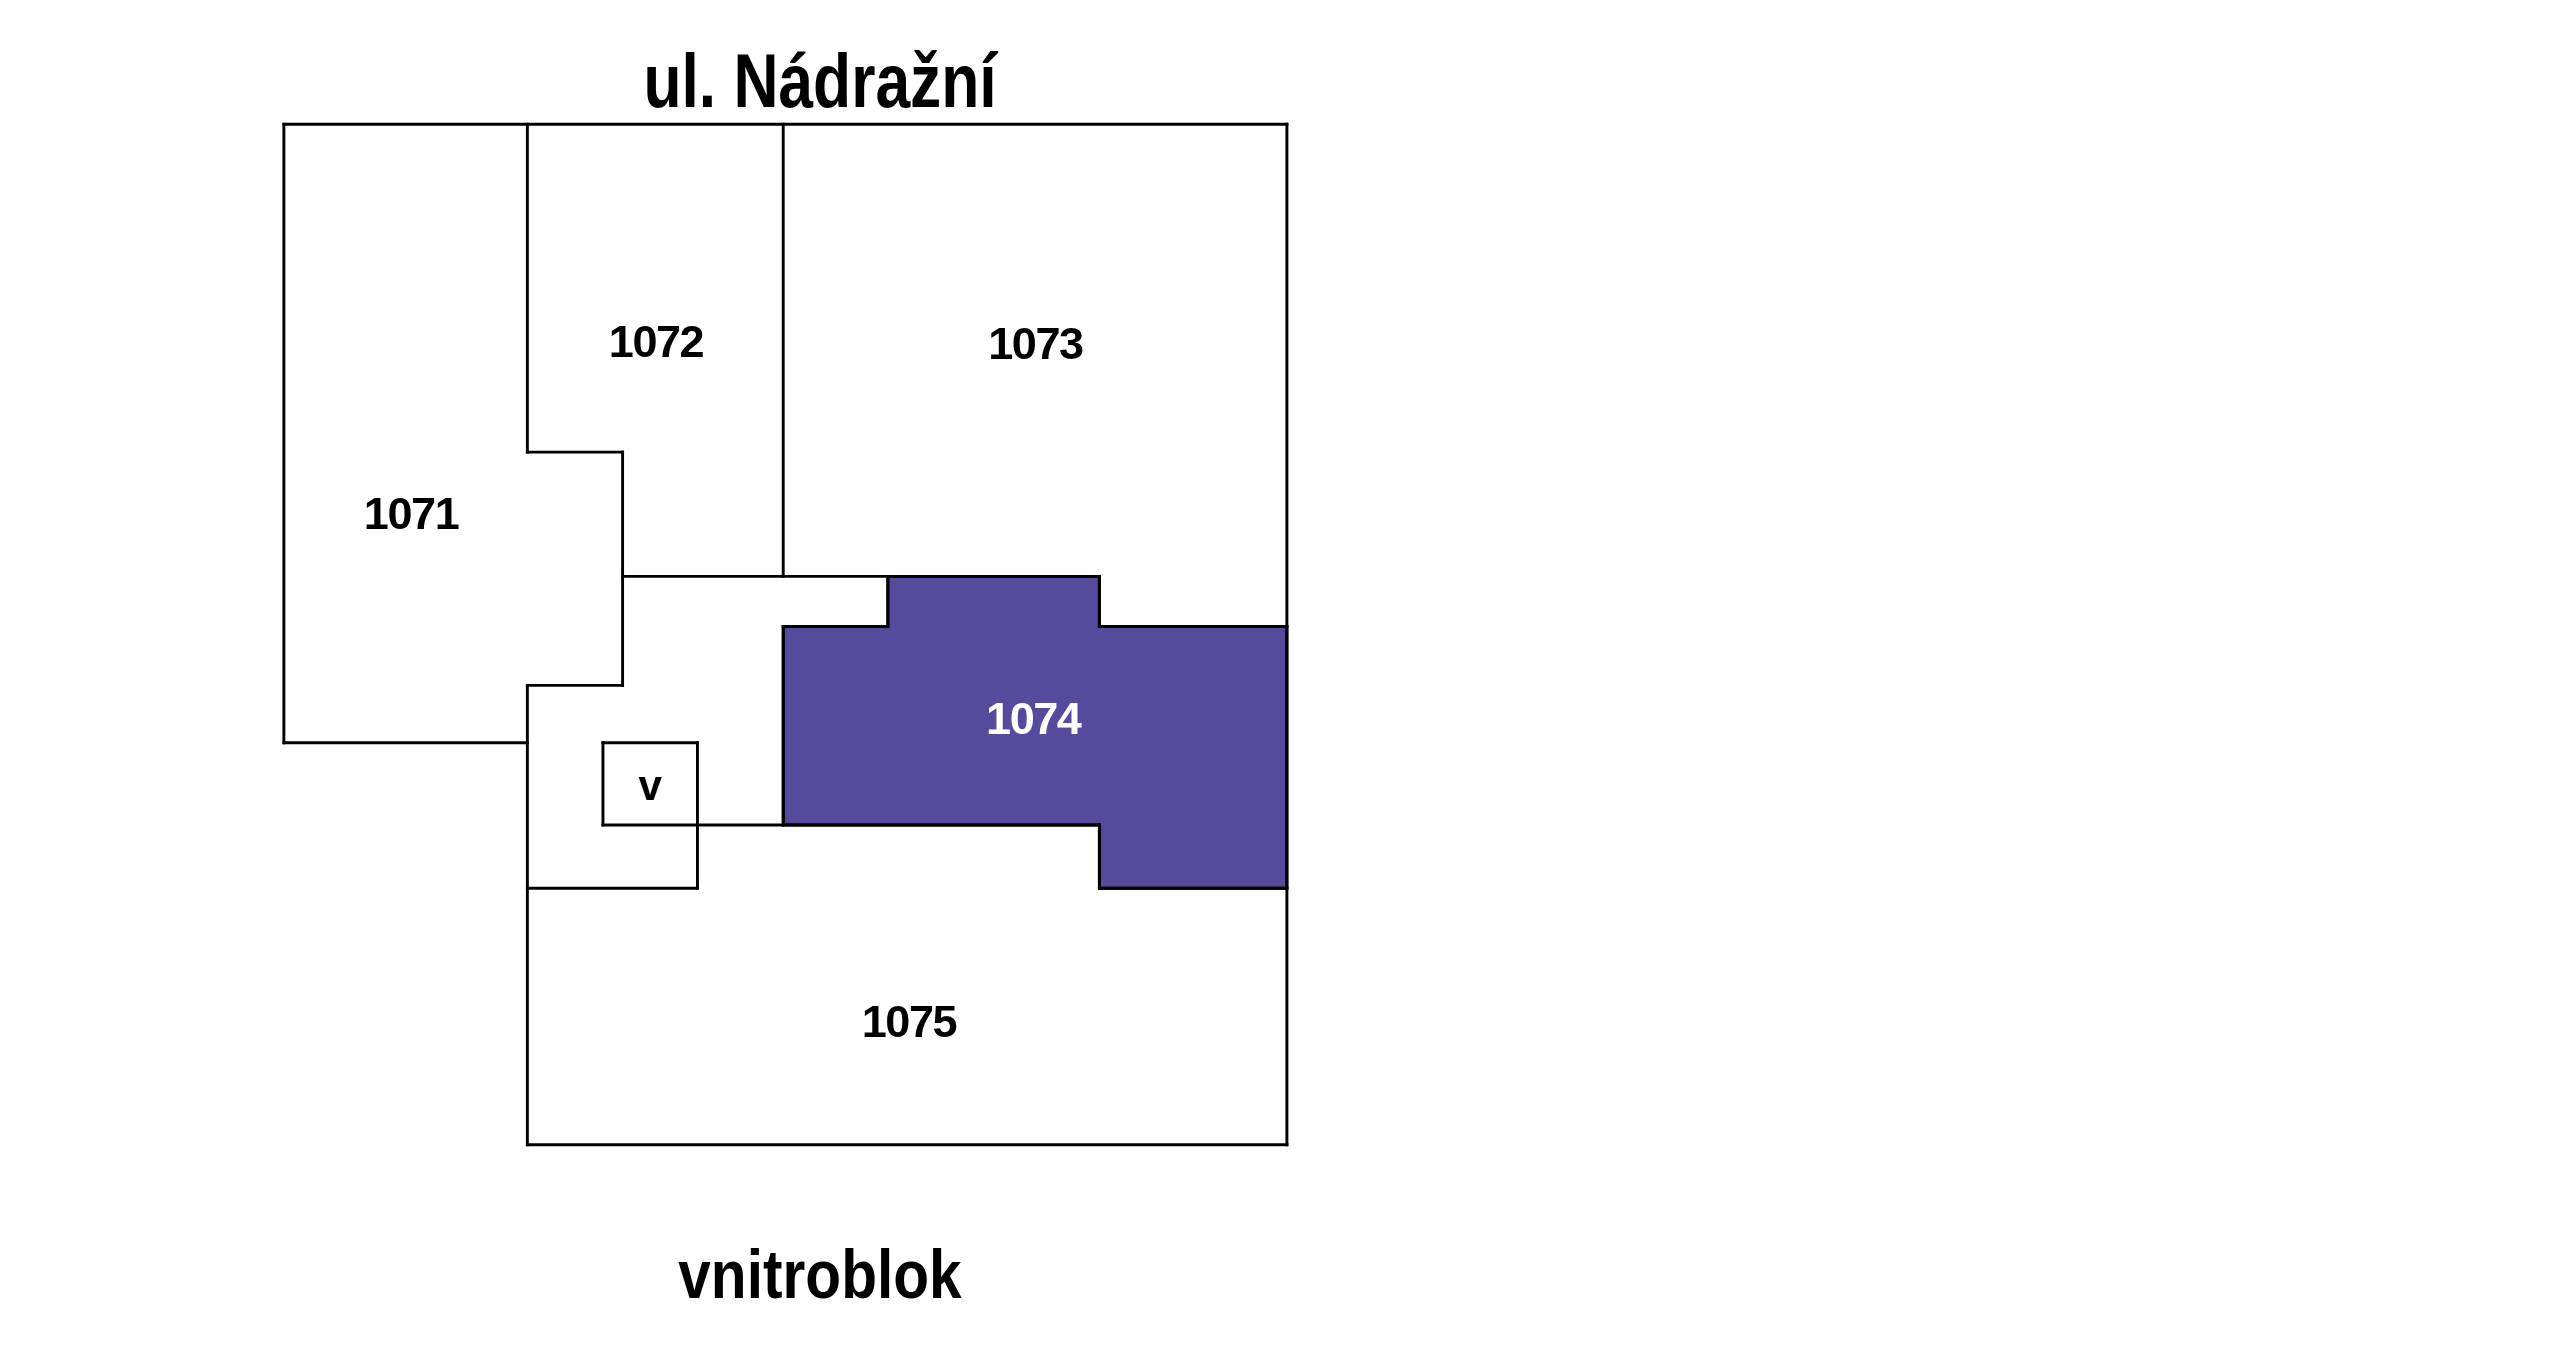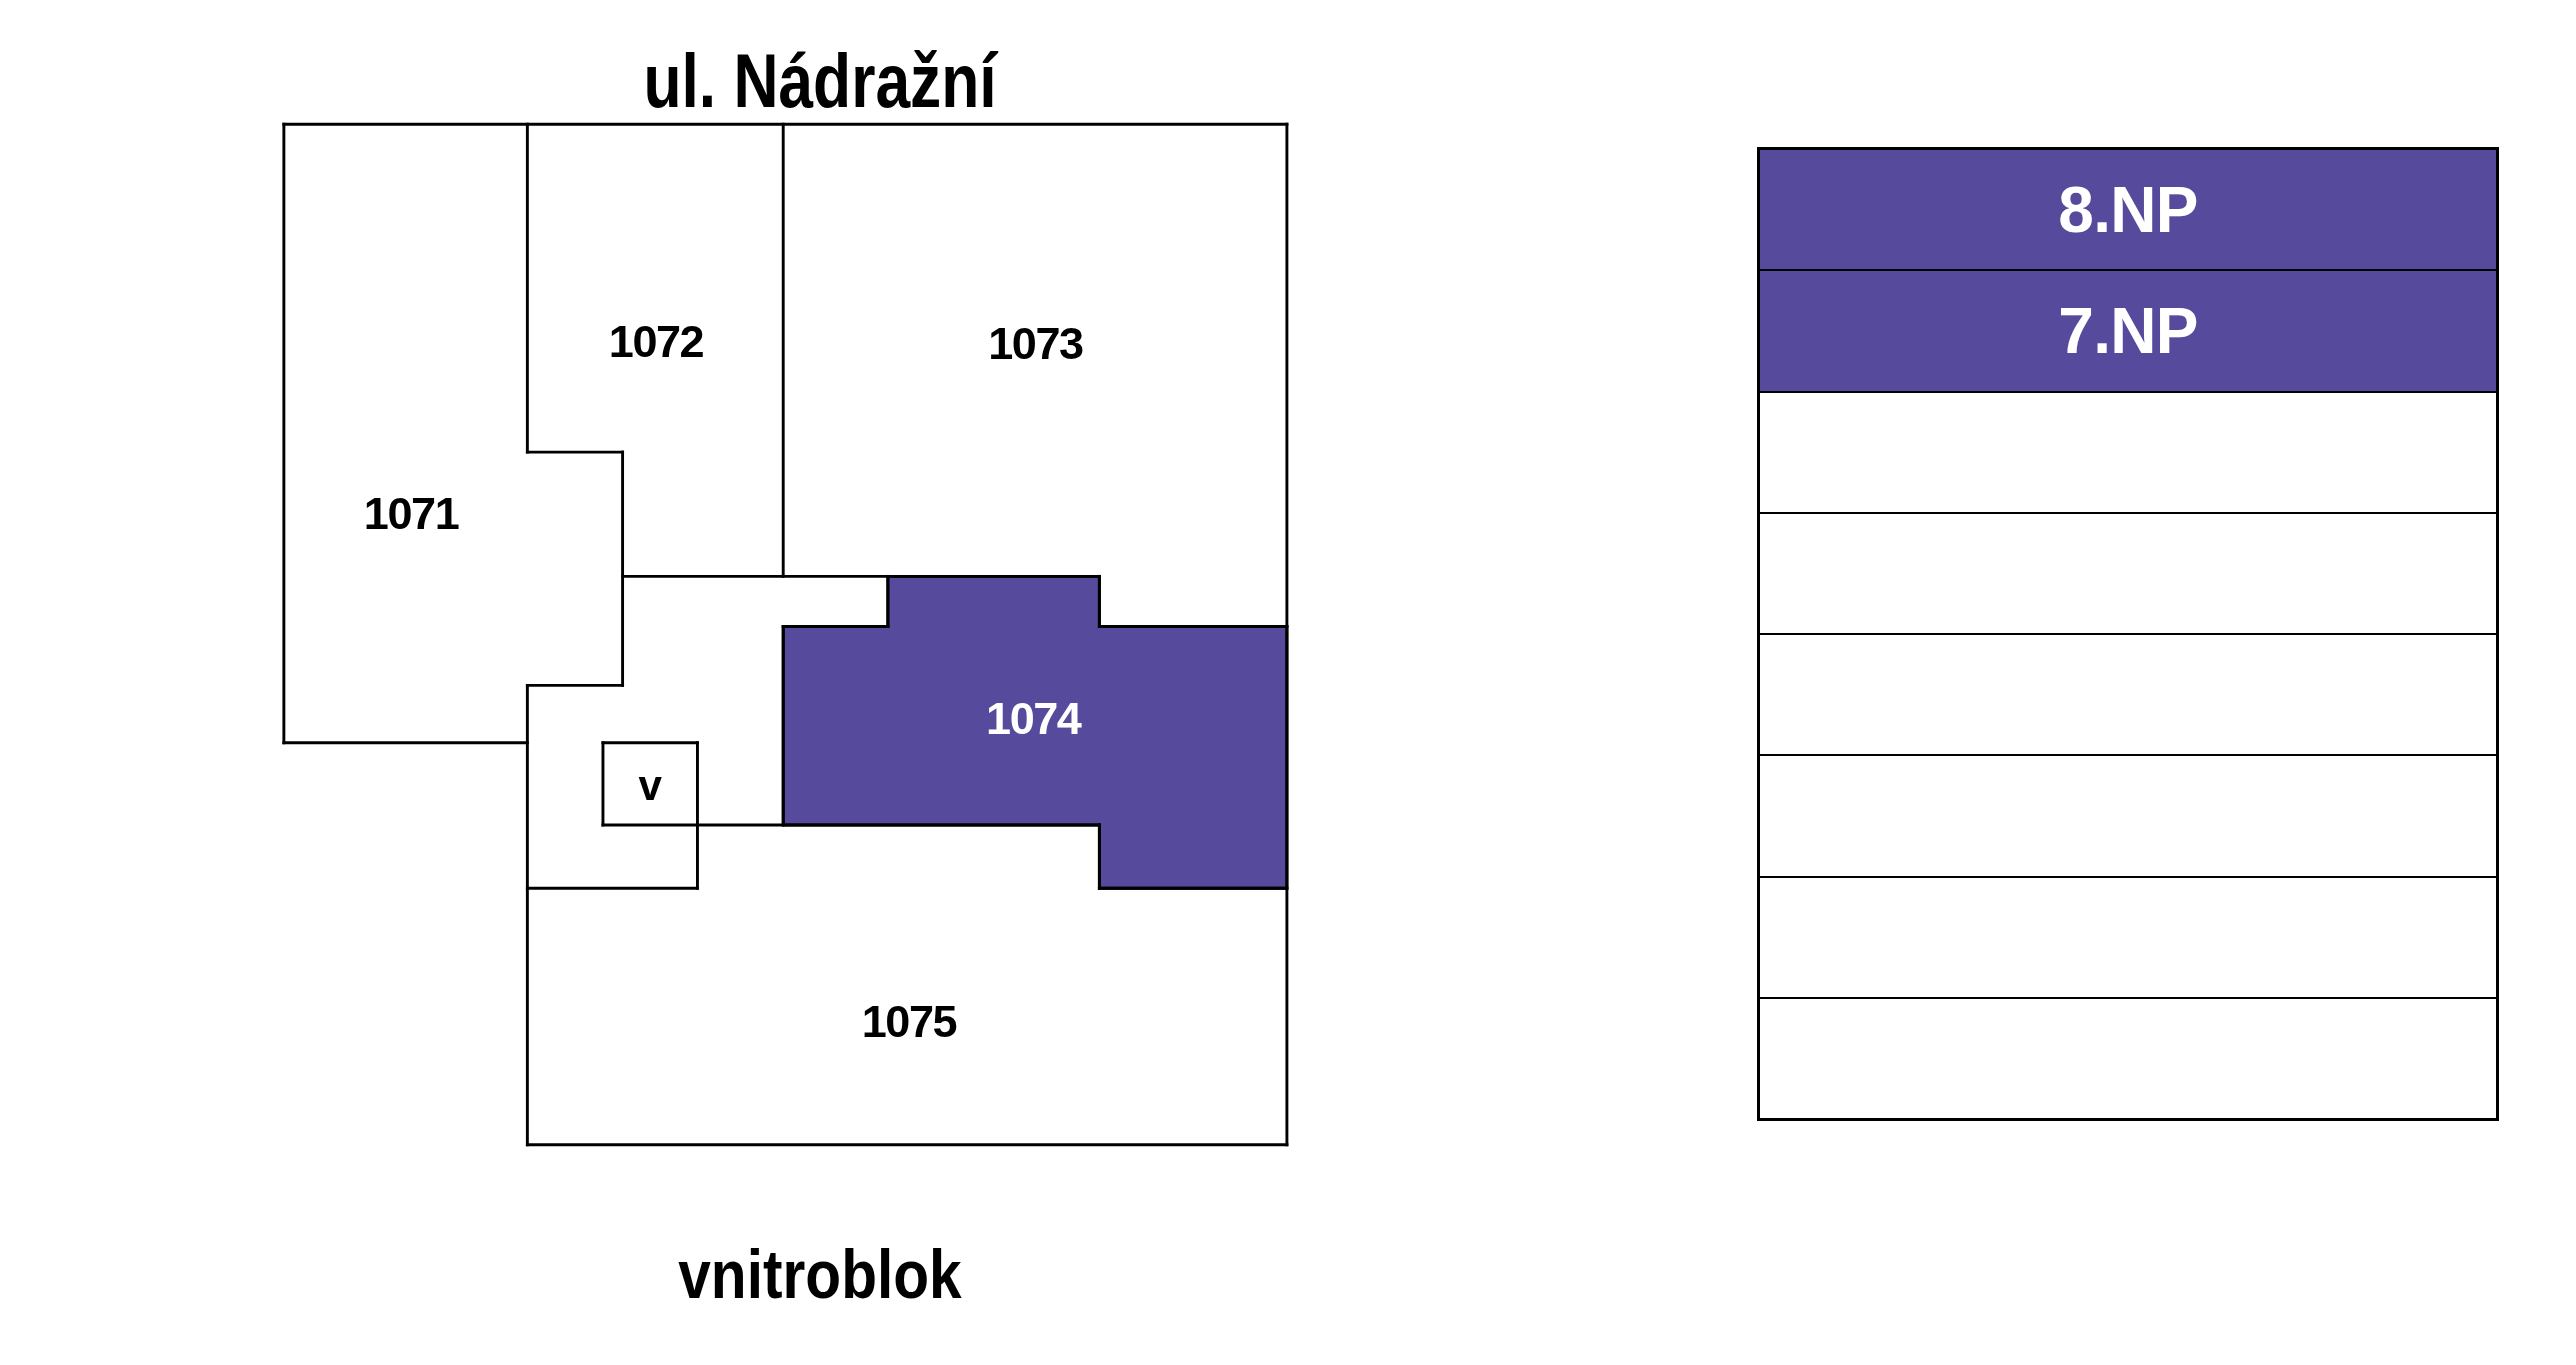--- a/index.html
+++ b/index.html
@@ -102,41 +102,15 @@
       <text x="1424" y="473" class="parcel-label" fill="#000000">1073</text>
       <text x="1421" y="989" class="parcel-label" fill="#ffffff">1074</text>
       <text x="1250" y="1405" class="parcel-label" fill="#000000">1075</text>
       <text x="893" y="1081" class="parcel-label small" fill="#000000">v</text>
     </svg>
 
   <div class="street-label" style="left:820px; top:81px;">ul. Nádražní</div>
 
   <div class="street-label courtyard" style="left:820px; top:1274px;">vnitroblok</div>
 
-  <div class="floor-selector">
-      <div class="floor-row hl">
-        <span class="floor-label">8.NP</span>
-      </div>
-      <div class="floor-row hl">
-        <span class="floor-label">7.NP</span>
-      </div>
-      <div class="floor-row">
-        <span class="floor-label"></span>
-      </div>
-      <div class="floor-row">
-        <span class="floor-label"></span>
-      </div>
-      <div class="floor-row">
-        <span class="floor-label"></span>
-      </div>
-      <div class="floor-row">
-        <span class="floor-label"></span>
-      </div>
-      <div class="floor-row">
-        <span class="floor-label"></span>
-      </div>
-      <div class="floor-row">
-        <span class="floor-label"></span>
-      </div>
-    </div>
 
 </div>
 
 
 </body></html>

